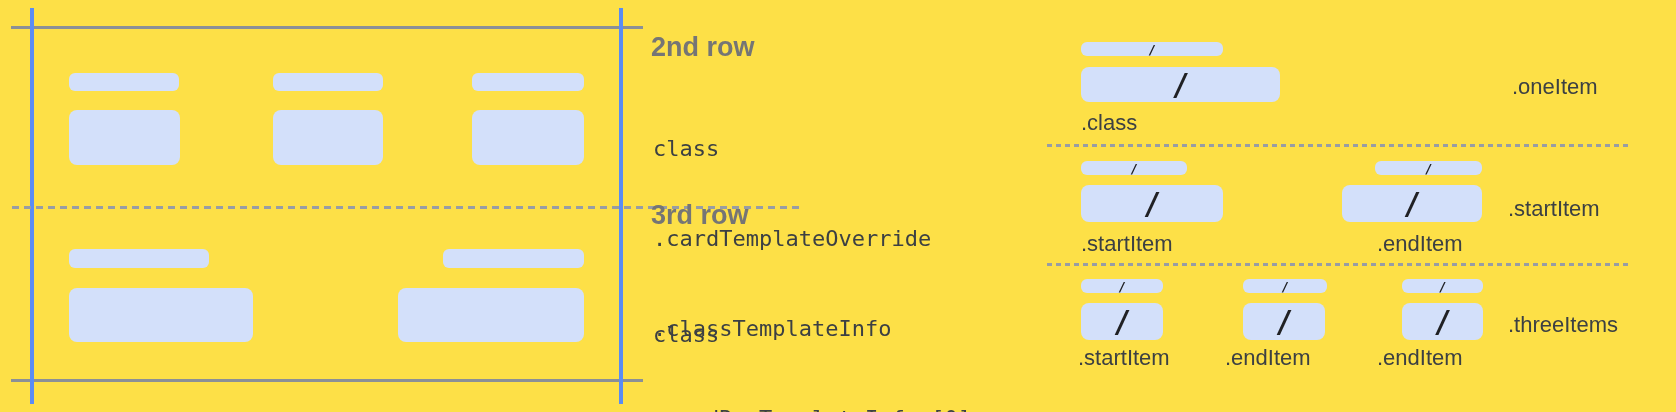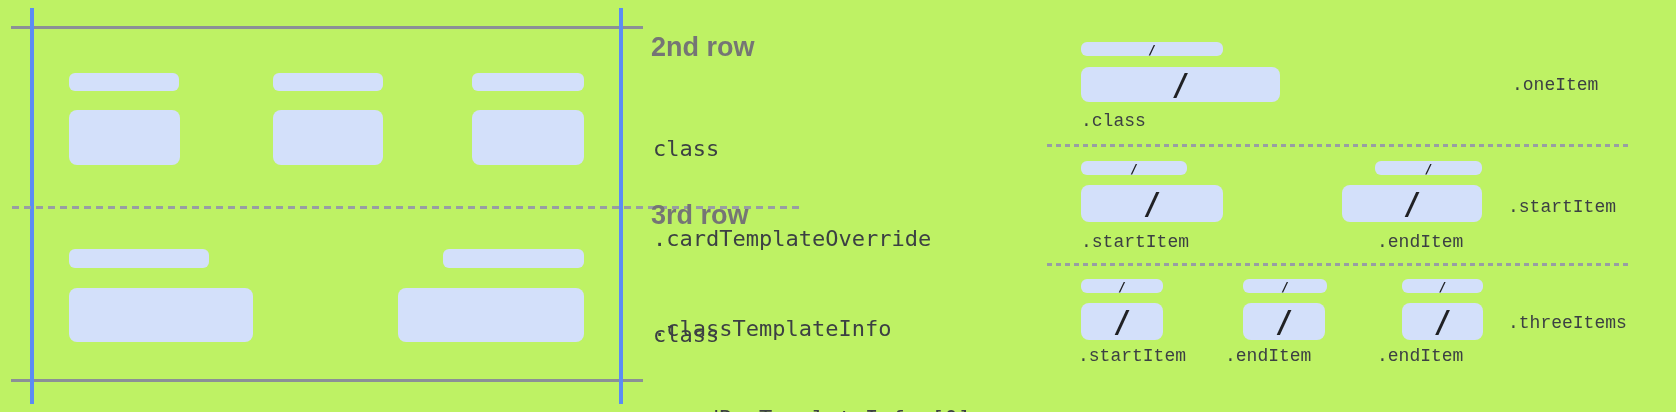--- a/index.html
+++ b/index.html
@@ -1,17 +1,17 @@
 <!DOCTYPE html>
 <html style="--pill: #d3e0fa; --blue_line: #5b8cf4; --gray_line: #8b9096; --dash: #989da3; --heading: #757575; --code: #3c4043; --slash: #202124;"><head>
 <meta charset="utf-8">
 <style>
   html,body{margin:0;padding:0;background:#ffffff;}
   .stage{
-    position:relative;width:1676px;height:412px;background:#bef264;overflow:hidden;
+    position:relative;width:1676px;height:412px;background:#fde047;overflow:hidden;
     font-family:"Liberation Sans", sans-serif;
   }
   
   .hline{position:absolute;height:3px;background:var(--gray_line);}
   .vline{position:absolute;width:4px;background:var(--blue_line);}
   .dashline{
     position:absolute;height:3px;
     background:repeating-linear-gradient(90deg,var(--dash) 0 7px,transparent 7px 12px);
   }
   .dashline.fine{
@@ -23,21 +23,21 @@
         display:flex;align-items:center;justify-content:center;}
   .pill.lg{border-radius:8px;}
   .slash{font-family:"DejaVu Sans Mono", monospace;font-weight:bold;color:var(--slash);
          line-height:1;user-select:none;}
   .slash.sm{font-size:13px;}
   .slash.bg{font-size:30px;}
   
   .heading{position:absolute;font-size:27px;font-weight:bold;color:var(--heading);line-height:1;}
   .code{position:absolute;font-family:"DejaVu Sans Mono", monospace;font-size:22px;
         color:var(--code);line-height:30px;white-space:pre;}
-  .mono-label{position:absolute;font-family:Liberation Mono, monospace;font-size:18px;
+  .mono-label{position:absolute;font-family:Liberation Sans, sans-serif;font-size:22px;
         color:var(--code);line-height:1;white-space:pre;}
 </style>
 </head>
 <body>
 
 <div class="stage">
 
   <div class="hline" style="left:11px;top:26px;width:632px"></div>
   <div class="hline" style="left:11px;top:379px;width:632px"></div>
   <div class="vline" style="left:30px;top:8px;height:396px"></div>

